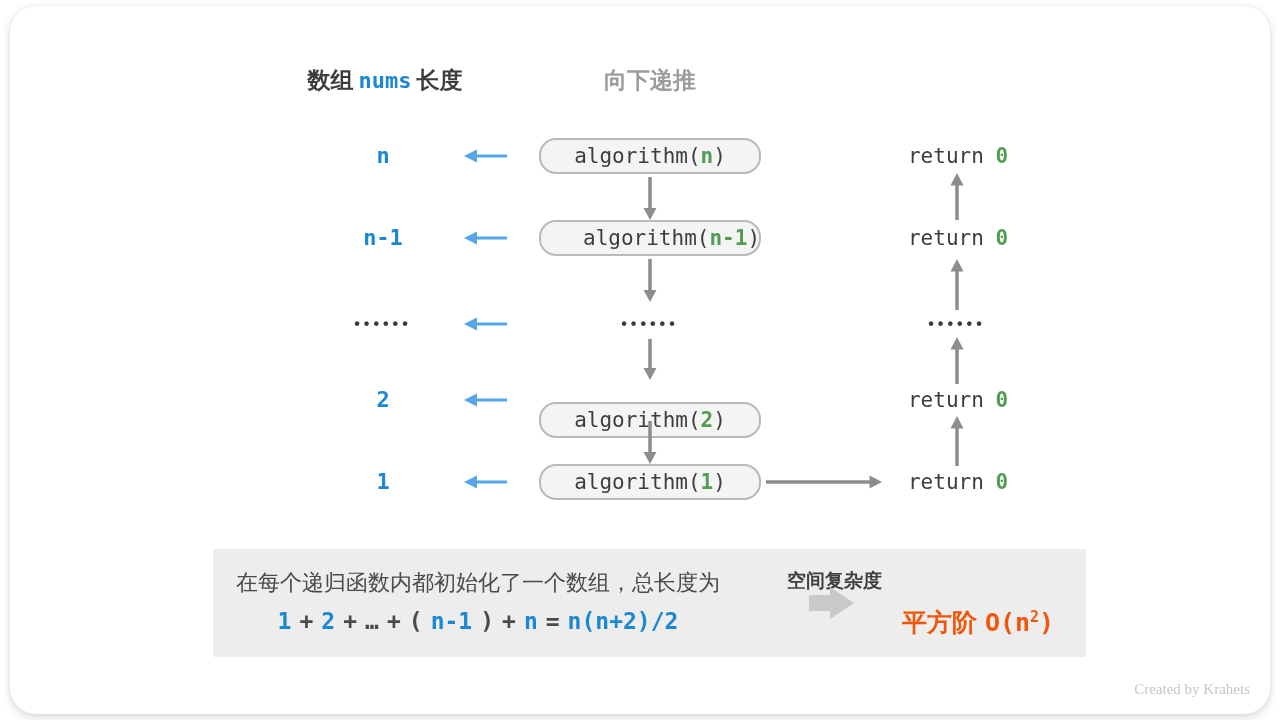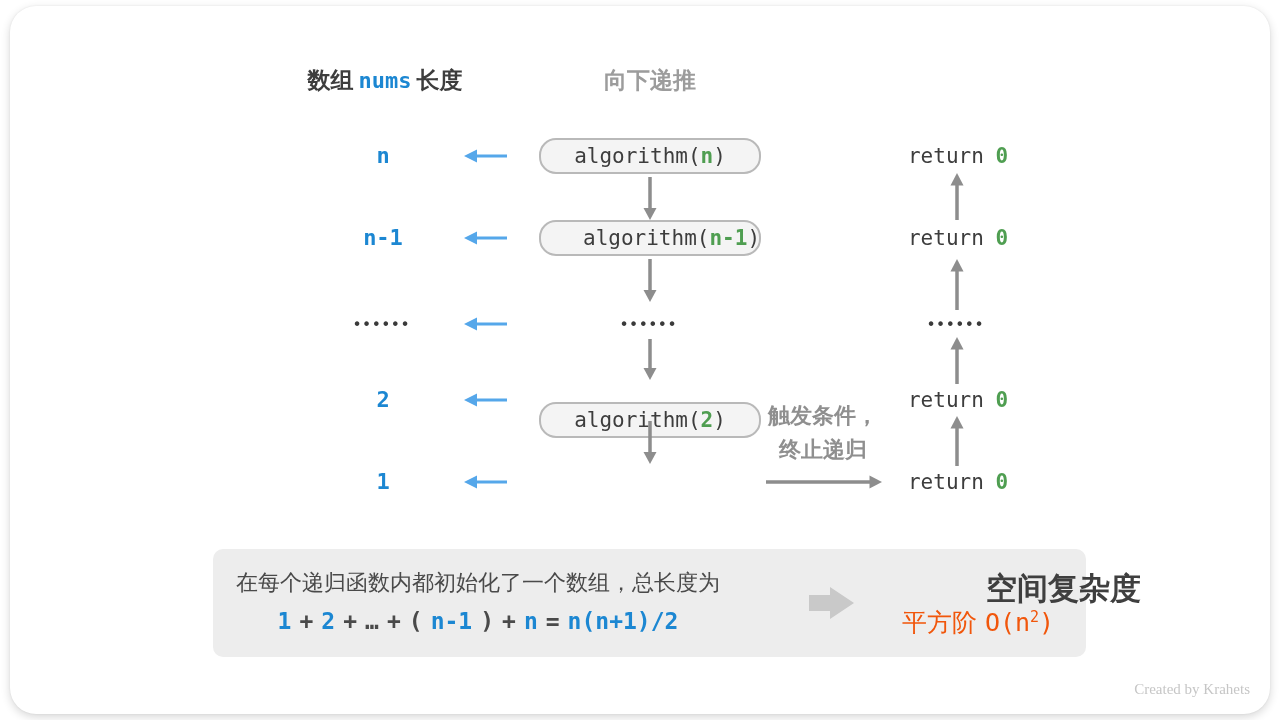--- a/index.html
+++ b/index.html
@@ -41,28 +41,28 @@
 
   
   .ret { position: absolute; left: 880px; width: 136px; height: 30px; line-height: 30px; text-align: center; font-size: 21px; color: var(--dark); white-space: nowrap; }
   .ret.r0 { top: 135px; } .ret.r1 { top: 217px; } .ret.r3 { top: 379px; } .ret.r4 { top: 461px; }
   .ret .val { color: var(--green); font-weight: bold; margin-left: 0.55em; }
 
   
   .annot { position: absolute; left: 748px; top: 393px; width: 130px; text-align: center; font-size: 22px; font-weight: bold; color: var(--annot); line-height: 34px; white-space: nowrap; }
 
   
-  .summary { position: absolute; left: 203px; top: 543px; width: 873px; height: 108px; background: var(--summary_bg); border-radius: 10px; }
+  .summary { position: absolute; left: 203px; top: 543px; width: 873px; height: 108px; background: var(--summary_bg); border-radius: 2px; }
   .sum-line1 { position: absolute; left: 0; top: 19px; width: 530px; text-align: center; font-size: 22px; color: var(--summary_text); white-space: nowrap; }
   .sum-formula { position: absolute; left: 0; top: 59px; width: 530px; text-align: center; font-size: 23px; font-weight: bold; color: var(--summary_text); font-family: "DejaVu Sans Mono", monospace; white-space: nowrap; }
   .sum-formula span { margin: 0 4px; }
   .sum-formula .b { color: var(--blue); }
   .sum-formula .op { font-weight: bold; }
-  .sum-title  { position: absolute; left: 538px; top: 19px; width: 390px; text-align: right; font-size: 31px; font-weight: bold; color: #3f3f3f; white-space: nowrap; }
-  .sum-result { position: absolute; left: 570px; top: 57px; width: 390px; text-align: center; font-size: 25px; font-weight: normal; color: var(--orange); white-space: nowrap; }
+  .sum-title  { position: absolute; left: 574px; top: 19px; width: 390px; text-align: left; font-size: 19px; font-weight: bold; color: #3f3f3f; white-space: nowrap; }
+  .sum-result { position: absolute; left: 570px; top: 57px; width: 390px; text-align: center; font-size: 25px; font-weight: bold; color: var(--orange); white-space: nowrap; }
   .sum-result .big-o { font-family: "DejaVu Sans Mono", monospace; margin-left: 8px; }
   .sum-result sup { font-size: 15px; vertical-align: 9px; }
 
   
   .footer { position: absolute; left: 1040px; top: 675px; width: 200px; text-align: right; font-size: 15px; color: var(--footer); font-family: Liberation Serif, serif; white-space: nowrap; }
 
   
   .overlay { position: absolute; left: 0; top: 0; width: 1280px; height: 720px; pointer-events: none; }
   .gline { stroke: var(--arrow); stroke-width: 3.5; fill: none; }
   .ghead { fill: var(--arrow); stroke: none; }
@@ -82,35 +82,32 @@
     <div class="lbl mono r0">n</div>
     <div class="lbl mono r1">n-1</div>
     <div class="dots left">••••••</div>
     <div class="lbl mono r3">2</div>
     <div class="lbl mono r4">1</div>
 
     <div class="callbox r0"><span>algorithm(</span><span class="arg">n</span><span>)</span></div>
     <div class="callbox r1"><span>algorithm(</span><span class="arg">n-1</span><span>)</span></div>
     <div class="dots mid">••••••</div>
     <div class="callbox r3"><span>algorithm(</span><span class="arg">2</span><span>)</span></div>
+    <div class="callbox r4"><span>algorithm(</span><span class="arg">1</span><span>)</span></div>
 
     <div class="ret mono r0"><span>return</span><span class="val">0</span></div>
     <div class="ret mono r1"><span>return</span><span class="val">0</span></div>
     <div class="dots right">••••••</div>
     <div class="ret mono r3"><span>return</span><span class="val">0</span></div>
     <div class="ret mono r4"><span>return</span><span class="val">0</span></div>
 
-    <div class="annot">
-      <div>触发条件，</div>
-      <div>终止递归</div>
-    </div>
 
     <div class="summary">
       <div class="sum-line1">在每个递归函数内都初始化了一个数组，总长度为</div>
-      <div class="sum-formula"><span class="b">1</span><span class="op">+</span><span class="b">2</span><span class="op">+</span><span class="op">…</span><span class="op">+</span><span class="op">(</span><span class="b">n-1</span><span class="op">)</span><span class="op">+</span><span class="b">n</span><span class="op">=</span><span class="b">n(n+1)/2</span></div>
+      <div class="sum-formula"><span class="b">1</span><span class="op">+</span><span class="b">2</span><span class="op">+</span><span class="op">…</span><span class="op">+</span><span class="op">(</span><span class="b">n-1</span><span class="op">)</span><span class="op">+</span><span class="b">n</span><span class="op">=</span><span class="b">n(n+2)/2</span></div>
       <div class="sum-title">空间复杂度</div>
       <div class="sum-result"><span>平方阶</span><span class="big-o"><span>O(n</span><sup>2</sup><span>)</span></span></div>
     </div>
 
     <div class="footer">Created by Krahets</div>
 
     <svg class="overlay" viewBox="0 0 1280 720" xmlns="http://www.w3.org/2000/svg">
 
       <g>
         <line class="bline" x1="497" y1="150" x2="464" y2="150"></line>

